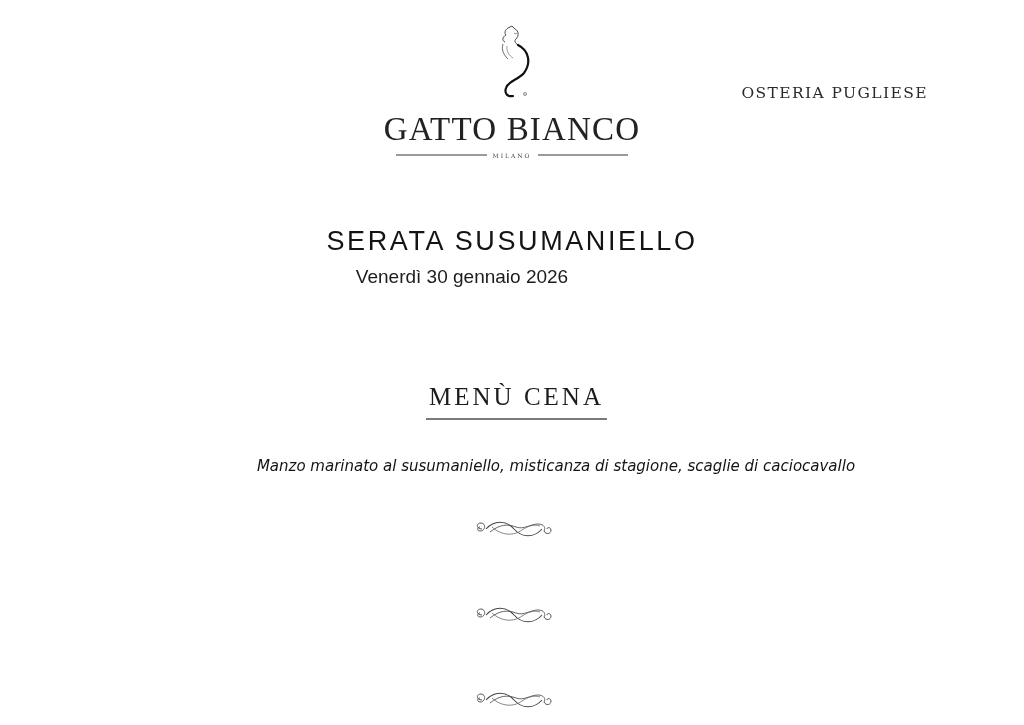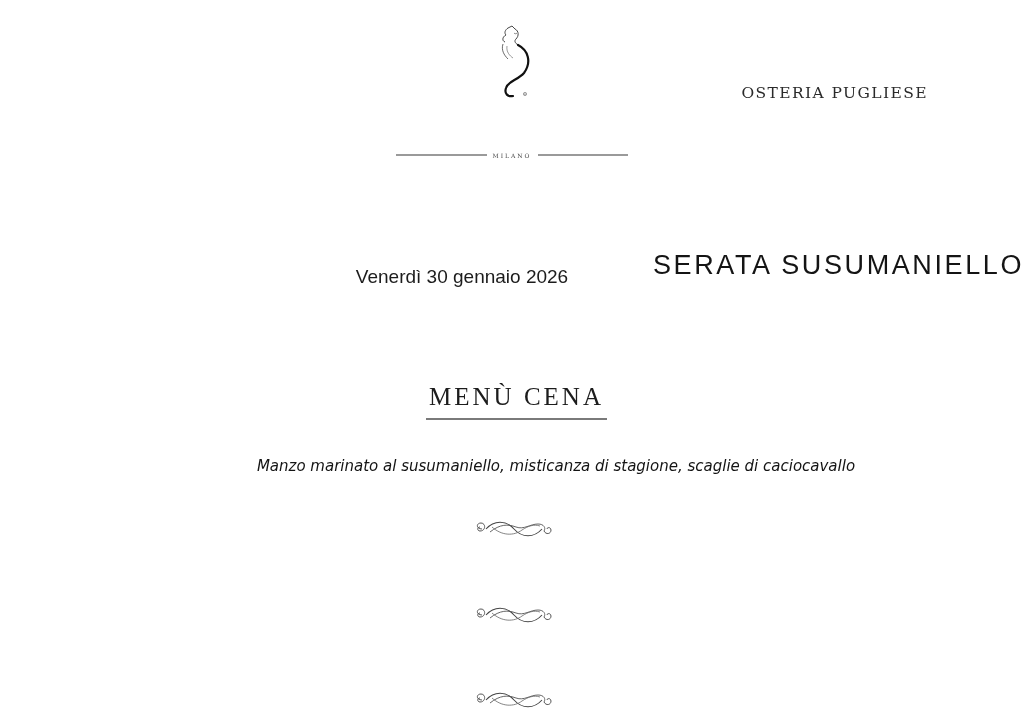--- a/index.html
+++ b/index.html
@@ -73,26 +73,25 @@
       font-family: "DejaVu Serif", serif;
       font-size: 6px;
       letter-spacing: 2px;
       color: #444;
       padding: 0 6px;
     }
     .event-title {
       position: absolute;
       left: 0; width: 1024px;
       top: 226px;
-      text-align: right;
+      text-align: center;
       font-family: "Liberation Sans", sans-serif;
       font-size: 27px;
       letter-spacing: 2.6px;
       color: #141414;
-      margin-top: 24px;
     }
     .event-date {
       position: absolute;
       left: 0; width: 924px;
       top: 266px;
       text-align: center;
       font-family: "Liberation Sans", sans-serif;
       font-size: 19px;
       color: #1c1c1c;
     }
@@ -148,20 +147,21 @@
       <path d="M26 11 C27 12 28 12 29 11" stroke="#333" stroke-width="0.6" fill="none"></path>
       <path d="M15 22 C13 28 16 33 20 37" stroke="#444" stroke-width="0.8" fill="none"></path>
       <path d="M19 24 C18 30 22 34 25 36" stroke="#555" stroke-width="0.6" fill="none"></path>
       <path d="M30 23 C40 28 44 40 36 51 C30 58 20 59 18 66 C16 72 20 75 25 74" stroke="#111" stroke-width="2.2" fill="none" stroke-linecap="round"></path>
       <circle cx="37" cy="72" r="1.6" fill="none" stroke="#444" stroke-width="0.5"></circle>
       <text x="37" y="73.2" font-size="2.4" text-anchor="middle" fill="#444" font-family="DejaVu Sans, sans-serif">®</text>
     </svg>
   </div>
 
   <div class="logo-line1">OSTERIA PUGLIESE</div>
+  <div class="logo-line2">GATTO BIANCO</div>
   <div class="logo-city-row">
     <span class="logo-rule"></span>
     <span class="logo-city">MILANO</span>
     <span class="logo-rule"></span>
   </div>
 
   <div class="event-title">SERATA SUSUMANIELLO</div>
   <div class="event-date">Venerdì 30 gennaio 2026</div>
 
   <div class="menu-title-wrap">

